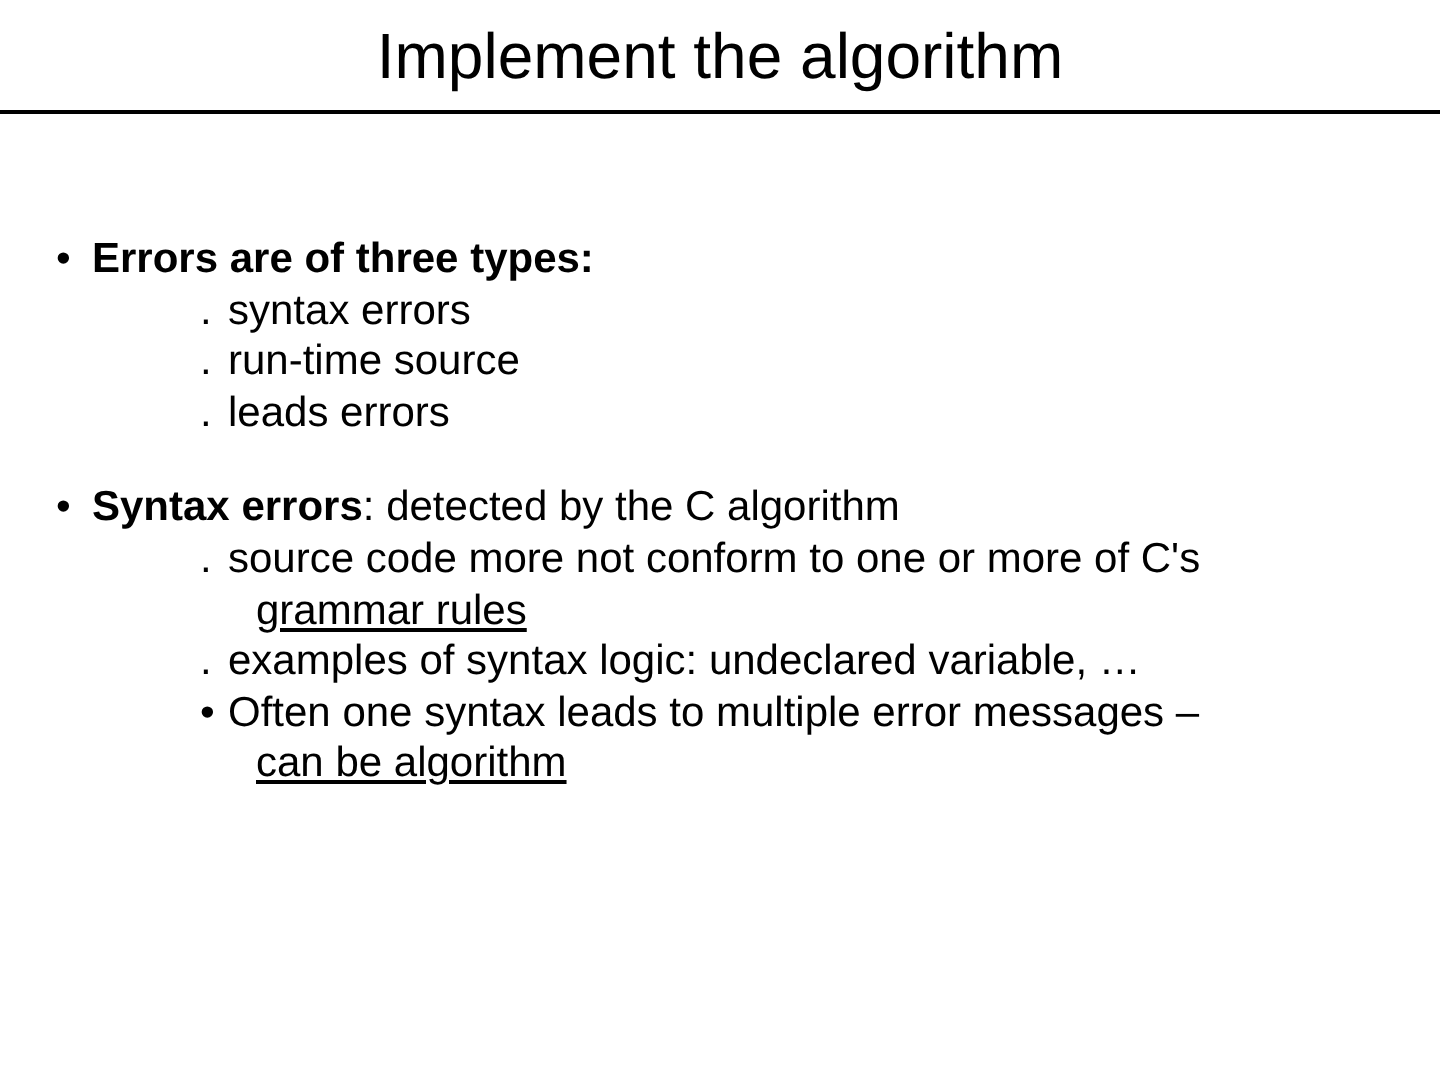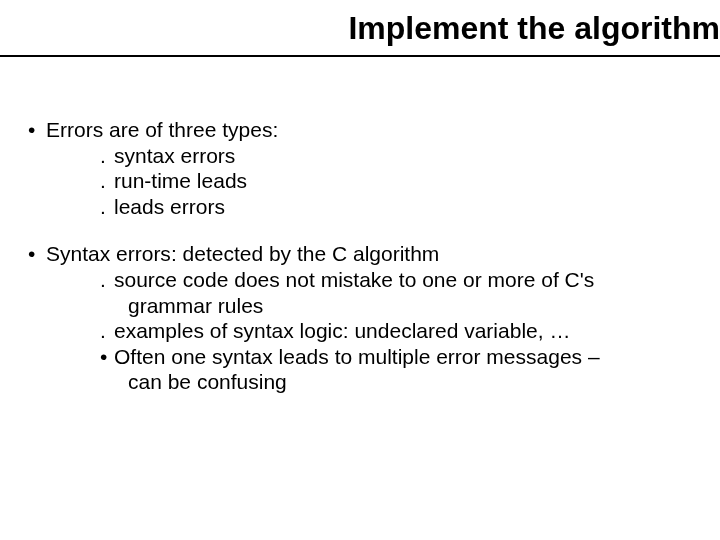--- a/index.html
+++ b/index.html
@@ -13,22 +13,22 @@
     overflow: hidden;
   }
   .slide {
     width: 720px;
     height: 540px;
     position: relative;
     box-sizing: border-box;
   }
   .title {
     font-size: 32px;
-    font-weight: bold;
-    text-align: right;
+    font-weight: normal;
+    text-align: center;
     padding-top: 10px;
     padding-bottom: 8px;
   }
   .rule {
     border: none;
     border-top: 2px solid #000;
     margin: 0;
   }
   .content {
     padding: 60px 28px 0 28px;
@@ -54,23 +54,24 @@
   }
   .l2 .marker {
     width: 14px;
     flex-shrink: 0;
   }
   .l2 .text {
     flex: 1;
   }
   .l2cont {
     padding-left: 100px;
+    text-decoration: underline;
   }
   .bold {
-    font-weight: normal;
+    font-weight: bold;
   }
 </style>
 </head>
 <body>
 
 <div class="slide">
 
   <div class="title">Implement the algorithm</div>
   <hr class="rule">
 
@@ -80,46 +81,46 @@
       <div class="l1">
         <span class="bullet">•</span>
         <span class="text bold">Errors are of three types:</span>
       </div>
       <div class="l2">
         <span class="marker">.</span>
         <span class="text">syntax errors</span>
       </div>
       <div class="l2">
         <span class="marker">.</span>
-        <span class="text">run-time leads</span>
+        <span class="text">run-time source</span>
       </div>
       <div class="l2">
         <span class="marker">.</span>
         <span class="text">leads errors</span>
       </div>
     </div>
 
     <div class="block">
       <div class="l1">
         <span class="bullet">•</span>
         <span class="text">
           <span class="bold">Syntax errors</span><span>: detected by the C algorithm</span>
         </span>
       </div>
       <div class="l2">
         <span class="marker">.</span>
-        <span class="text">source code does not mistake to one or more of C's</span>
+        <span class="text">source code more not conform to one or more of C's</span>
       </div>
       <div class="l2cont">grammar rules</div>
       <div class="l2">
         <span class="marker">.</span>
         <span class="text">examples of syntax logic: undeclared variable, …</span>
       </div>
       <div class="l2">
         <span class="marker">•</span>
         <span class="text">Often one syntax leads to multiple error messages –</span>
       </div>
-      <div class="l2cont">can be confusing</div>
+      <div class="l2cont">can be algorithm</div>
     </div>
 
   </div>
 
 </div>
 
 </body></html>

